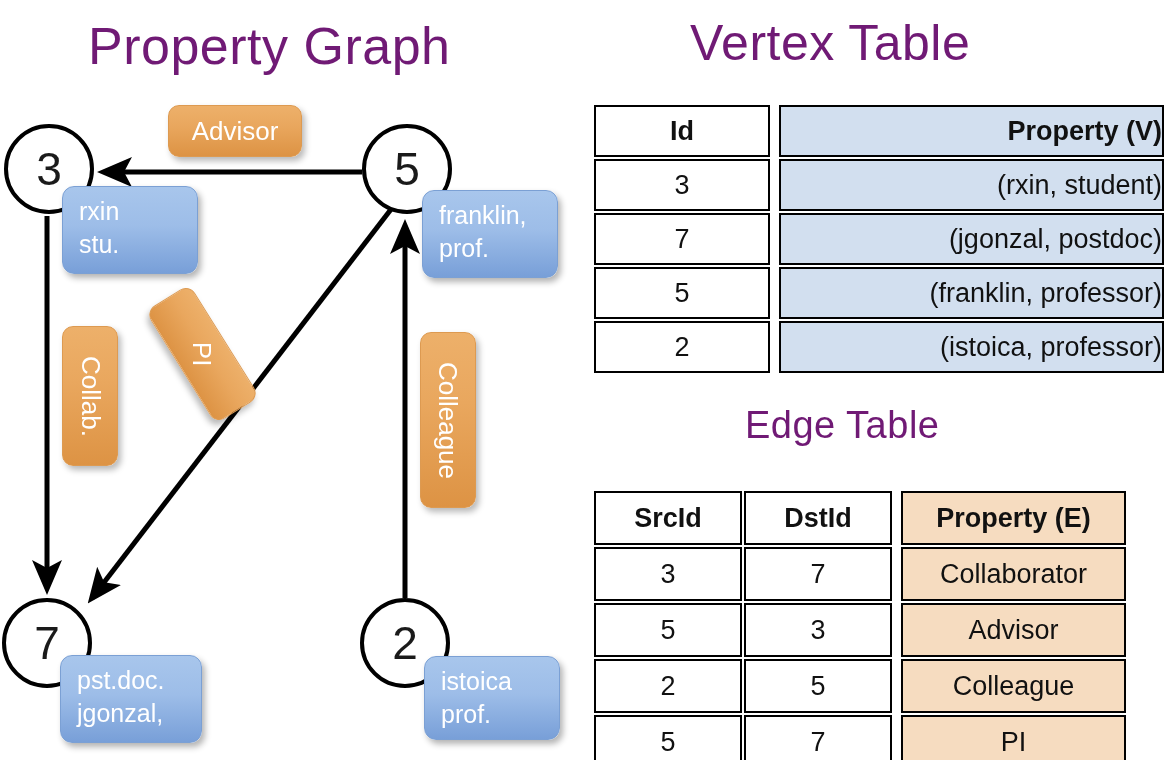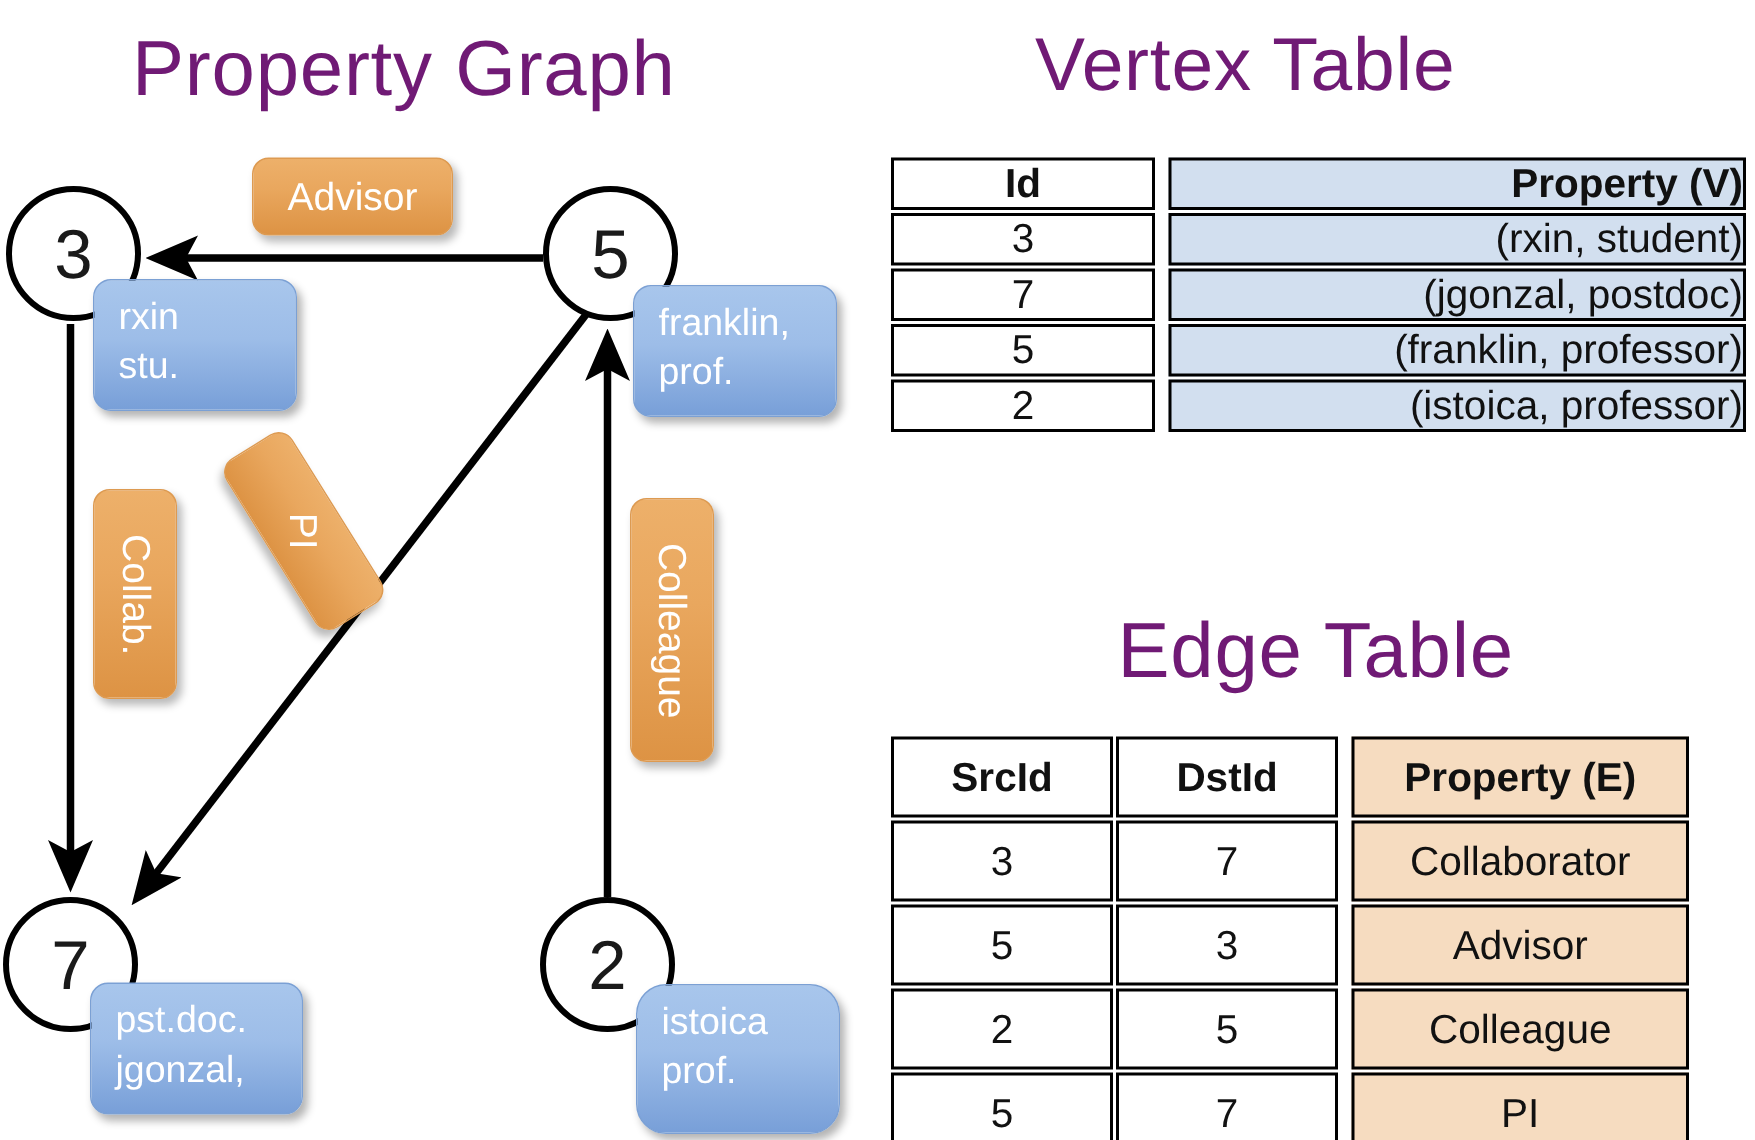--- a/index.html
+++ b/index.html
@@ -16,21 +16,21 @@
   .title {
     position: absolute;
     font-family: "Liberation Sans", sans-serif;
     font-weight: 300;
     color: #701a75;
     white-space: nowrap;
     letter-spacing: 0.5px;
   }
   #title-property-graph { left: 88px;  top: 16px;  font-size: 52px; }
   #title-vertex-table   { left: 690px; top: 14px;  font-size: 50px; }
-  #title-edge-table     { left: 745px; top: 404px; font-size: 52px; text-align: right; }
+  #title-edge-table     { left: 745px; top: 404px; font-size: 38px; text-align: right; }
 
   
   #graph-panel { position: absolute; left: 0; top: 0; width: 585px; height: 760px; }
   #graph-edges { position: absolute; left: 0; top: 0; width: 585px; height: 760px; }
 
   .node {
     position: absolute;
     border: 4px solid #000;
     border-radius: 50%;
     background: #ffffff;
@@ -58,21 +58,21 @@
     color: #ffffff;
     font-size: 25px;
     font-weight: 300;
     line-height: 1.30;
     padding: 8px 0 0 16px;
     z-index: 4;
   }
   #vprop-3 { left: 62px;  top: 186px; width: 136px; height: 88px; }
   #vprop-5 { left: 422px; top: 190px; width: 136px; height: 88px; }
   #vprop-7 { left: 60px;  top: 655px; width: 142px; height: 88px; }
-  #vprop-2 { left: 424px; top: 656px; width: 136px; height: 100px; border-radius: 20px; }
+  #vprop-2 { left: 424px; top: 656px; width: 136px; height: 84px; }
 
   
   .eprop {
     position: absolute;
     border-radius: 11px;
     background: linear-gradient(to bottom, #edb06a 0%, #e9a75e 40%, #dd9344 100%);
     border: 1px solid #dd9a51;
     box-shadow: 3px 4px 6px rgba(0,0,0,0.28);
     color: #ffffff;
     font-size: 26px;
@@ -111,21 +111,21 @@
   .tbl td.blue { background: #d2dfef; text-align: right; }
   .tbl td.orange { background: #f6dcc0; }
   .tbl td.spacer {
     border: none;
     background: transparent;
     width: 5px;
     padding: 0;
   }
 
   #vertex-table { left: 592px; top: 103px; }
-  #vertex-table td { height: 35px; }
+  #vertex-table td { height: 52px; }
   #vertex-table .c-id   { width: 176px; }
   #vertex-table .c-prop { width: 385px; }
 
   #edge-table { left: 592px; top: 489px; }
   #edge-table td { height: 54px; }
   #edge-table .c-src { width: 148px; }
   #edge-table .c-dst { width: 148px; margin-top: 16px; }
   #edge-table .c-prop { width: 225px; }
 </style>
 </head>

